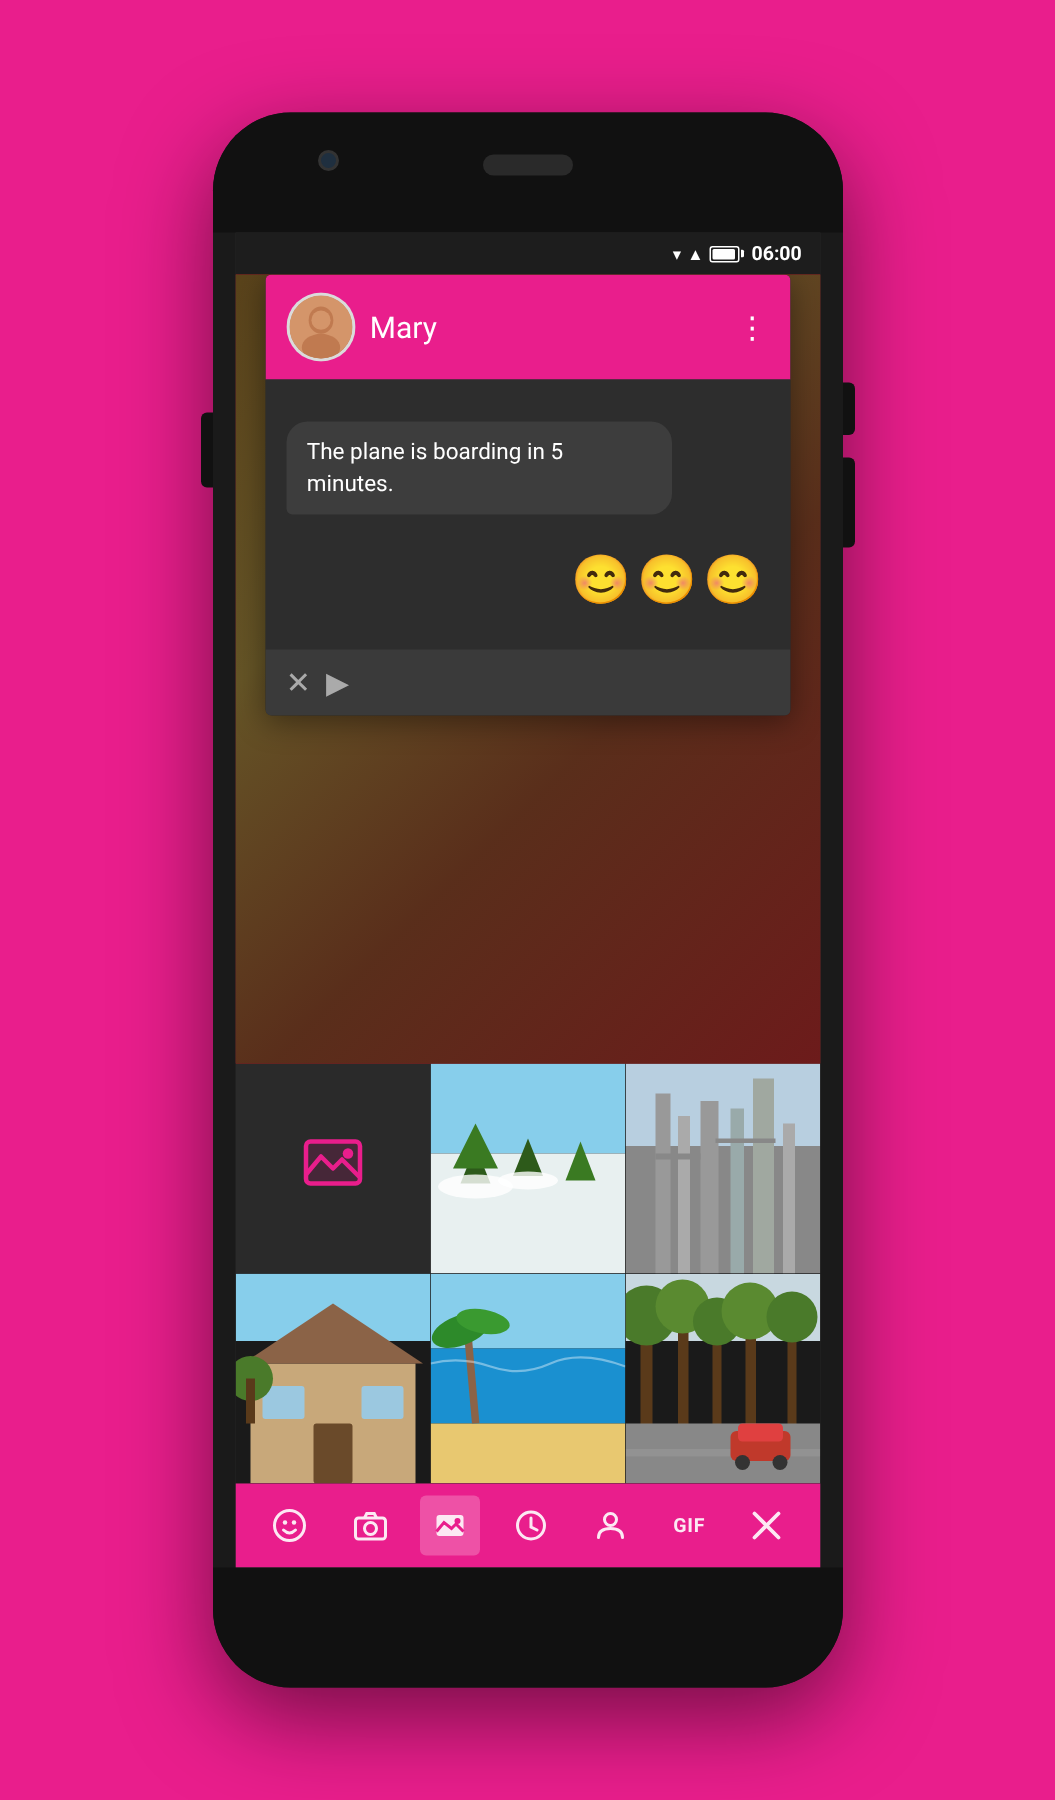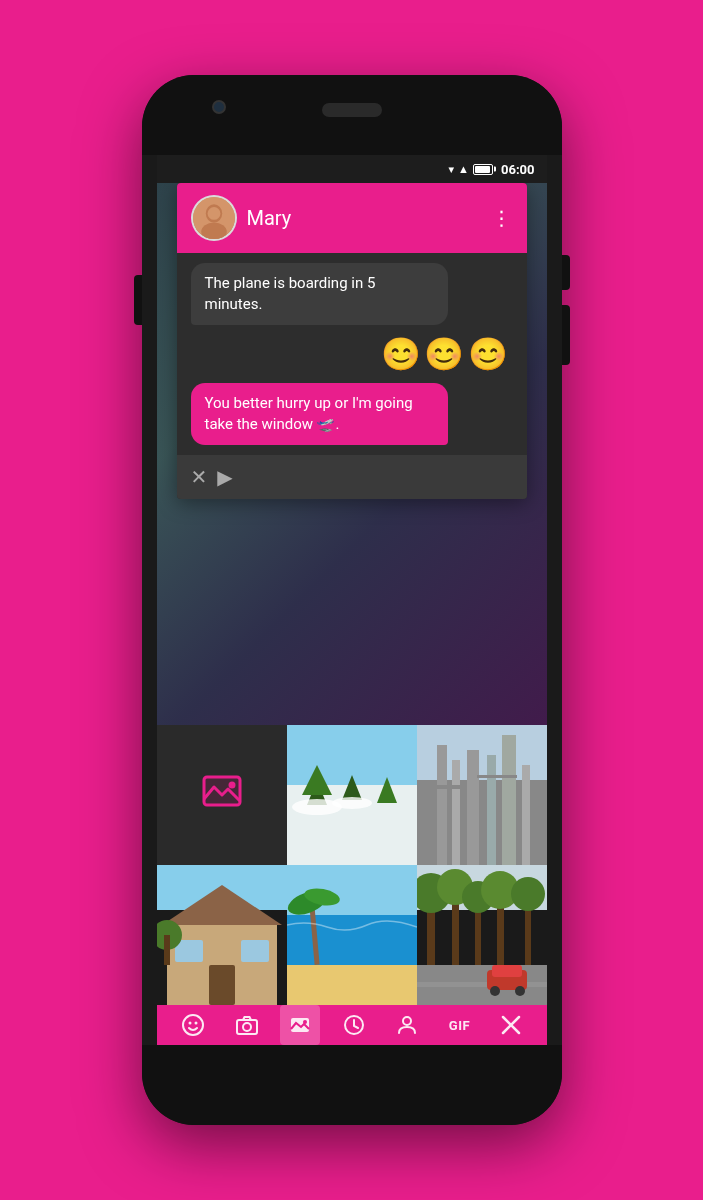--- a/index.html
+++ b/index.html
@@ -133,21 +133,21 @@
       width: 85%;
       height: 7px;
       background: white;
       margin: 0 1px;
       border-radius: 1px;
     }
 
     
     .chat-background {
       flex: 1;
-      background: #4c1d95;
+      background: #b91c1c;
       position: relative;
       overflow: hidden;
     }
 
     
     .bg-overlay {
       position: absolute;
       top: 0; left: 0; right: 0; bottom: 0;
       background: linear-gradient(135deg, #1a5c1a 0%, #2d7a2d 30%, #1a3a1a 60%, #3a1a1a 100%);
       opacity: 0.6;
@@ -203,24 +203,24 @@
 
     .more-icon {
       color: white;
       font-size: 20px;
       letter-spacing: 1px;
       cursor: pointer;
     }
 
     
     .messages-area {
-      padding: 10px 14px;
+      padding: 28px 14px;
       display: flex;
       flex-direction: column;
-      gap: 10px;
+      gap: 24px;
       background: #2d2d2d;
     }
 
     
     .msg-received {
       background: #3d3d3d;
       border-radius: 14px 14px 14px 4px;
       padding: 10px 14px;
       max-width: 80%;
       align-self: flex-start;
@@ -331,21 +331,21 @@
 
     .photo-item-bottom {
       flex: 1;
       height: 140px;
       overflow: hidden;
     }
 
     
     .bottom-toolbar {
       background: #E91E8C;
-      height: 40px;
+      height: 56px;
       display: flex;
       align-items: center;
       justify-content: space-around;
       padding: 0 10px;
     }
 
     .toolbar-btn {
       color: white;
       font-size: 20px;
       cursor: pointer;
@@ -452,23 +452,20 @@
           <div class="msg-received">
             <span class="msg-received-text">The plane is boarding in 5 minutes.</span>
           </div>
 
           <div class="emoji-row">
             <span class="emoji-char">😊</span>
             <span class="emoji-char">😊</span>
             <span class="emoji-char">😊</span>
           </div>
 
-          <div class="msg-sent">
-            <span class="msg-sent-text">You better hurry up or I'm going take the window 🛫.</span>
-          </div>
 
         </div>
 
         <div class="reply-area">
           <span class="close-btn">✕</span>
           <span class="send-btn">▶</span>
         </div>
 
       </div>
 

